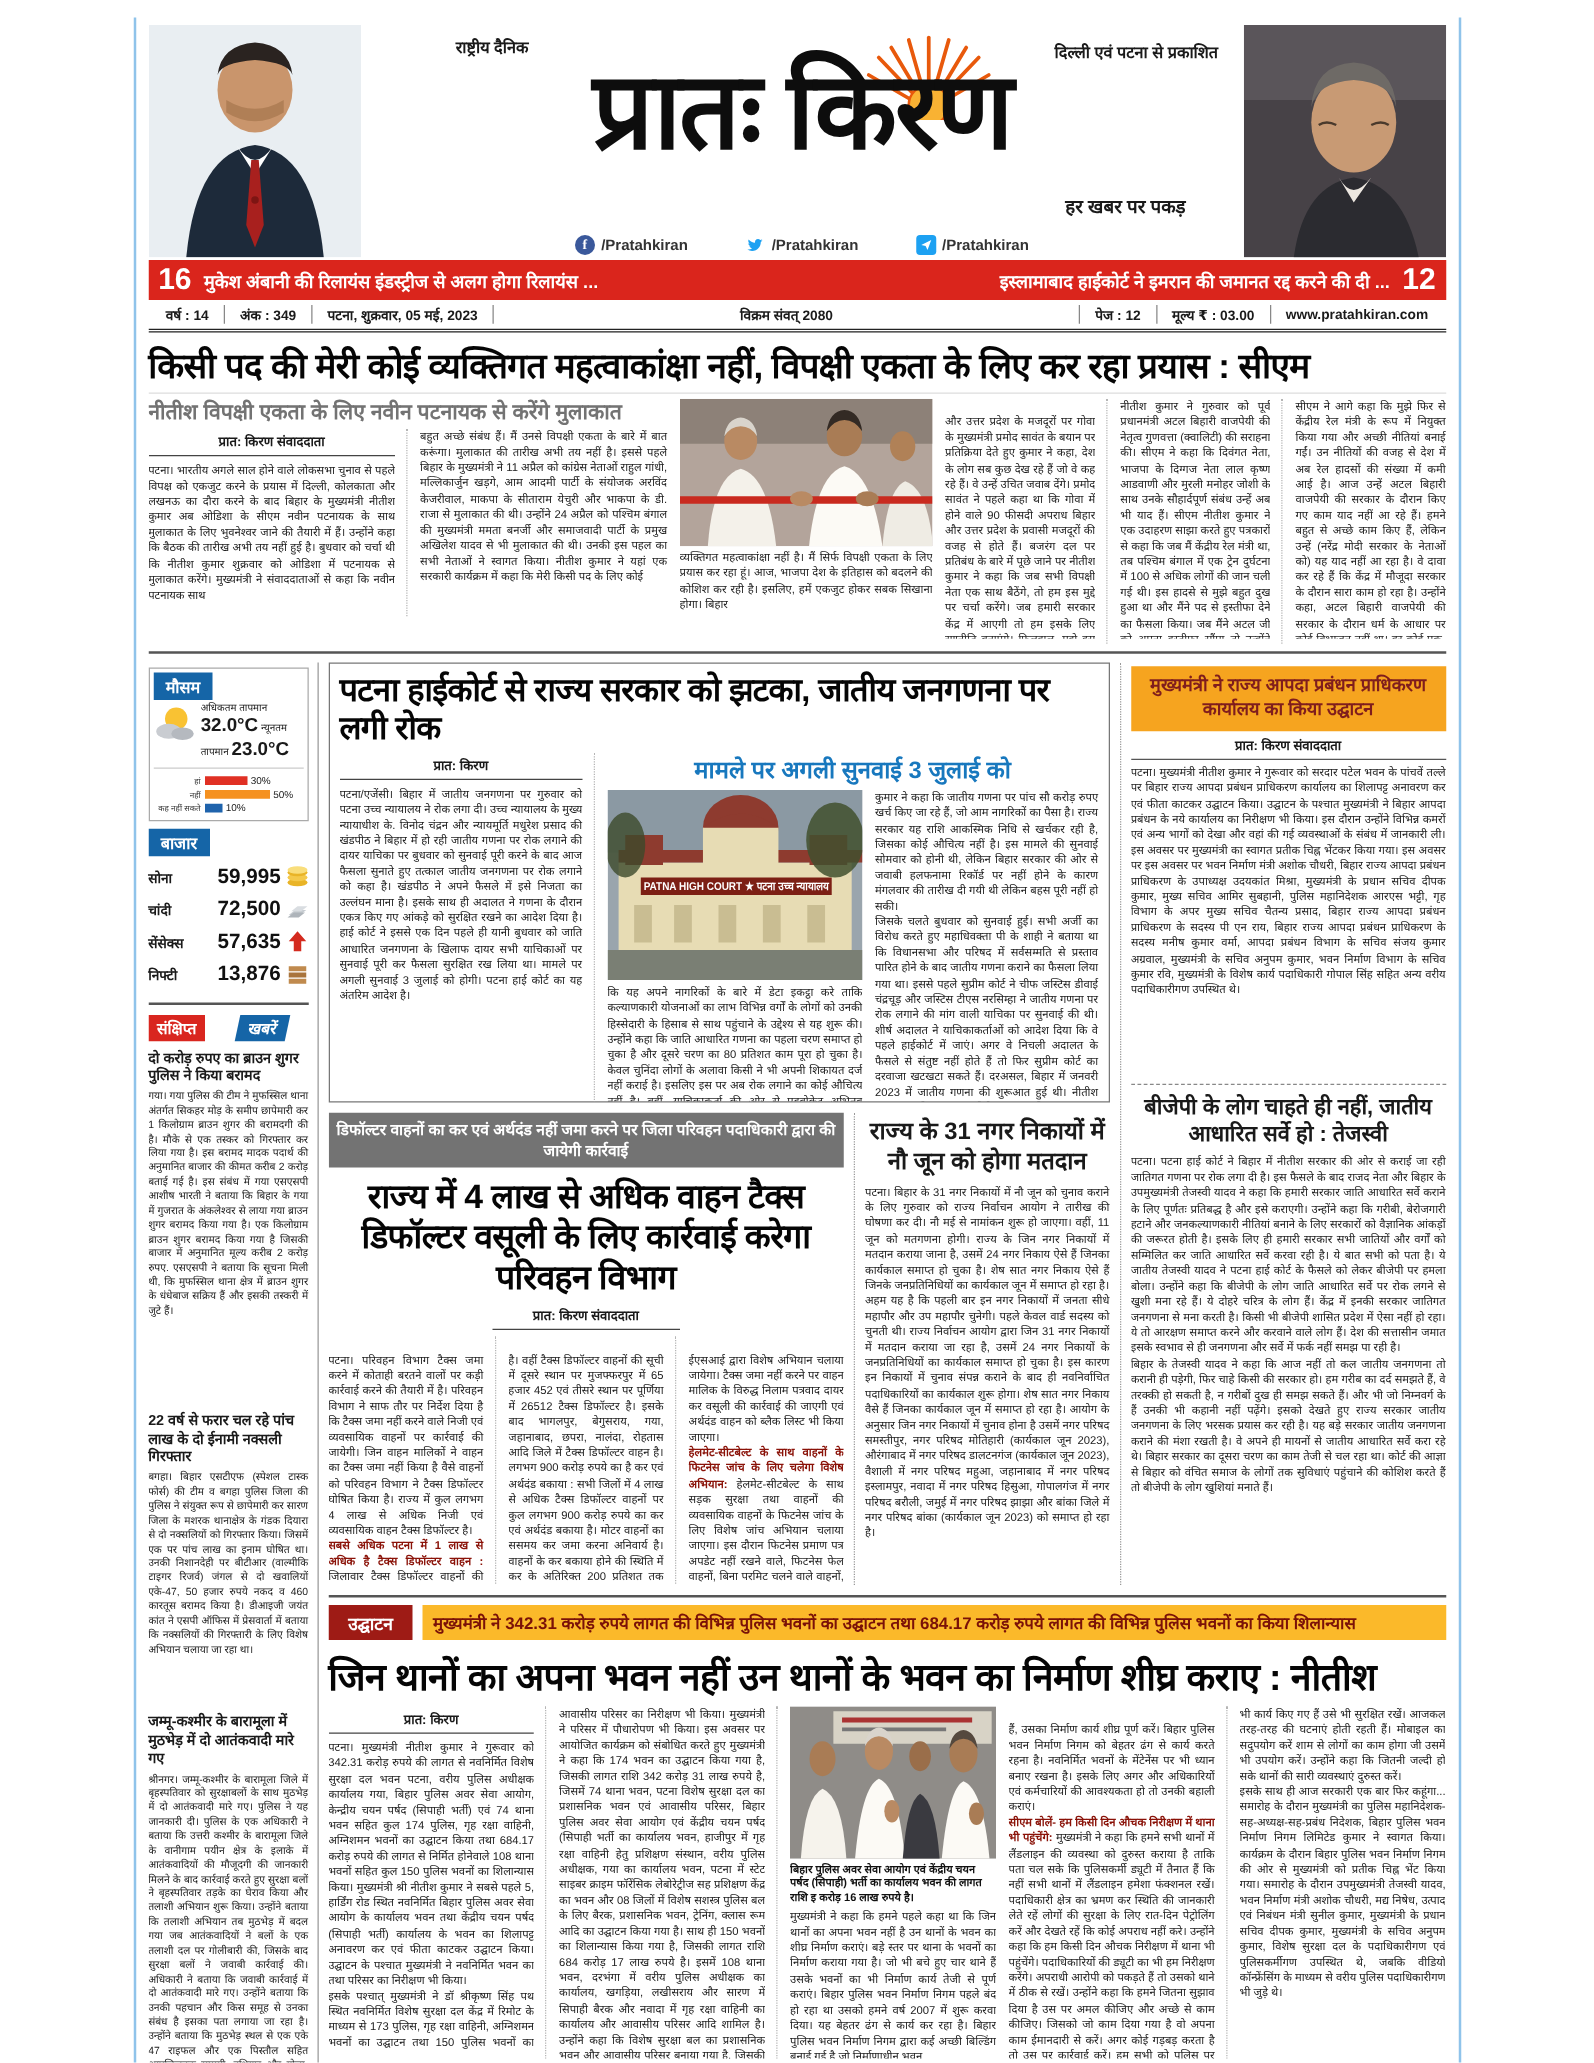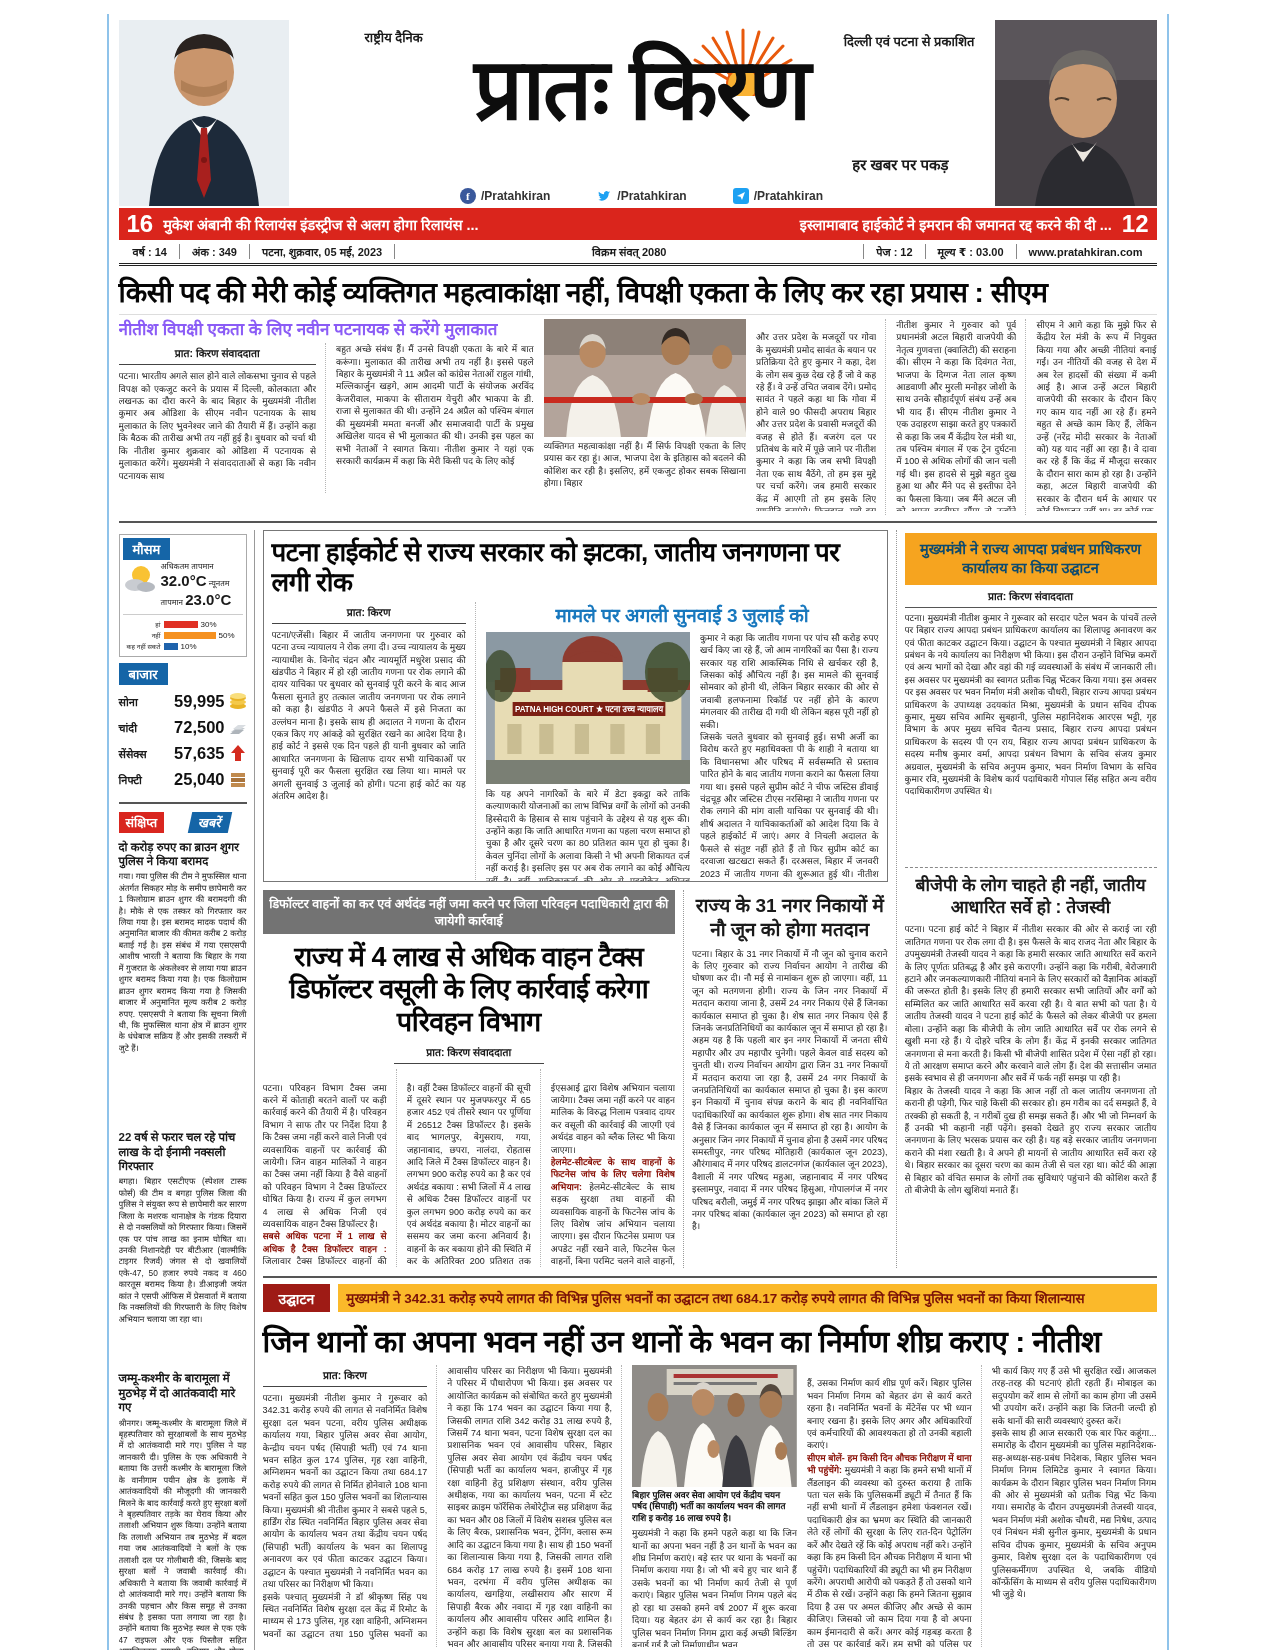--- a/index.html
+++ b/index.html
@@ -29,21 +29,21 @@
   .teaser .num{font-size:24px;font-weight:800;line-height:1;}
   .teaser .t-left{flex:1;font-size:14.5px;font-weight:bold;}
   .teaser .t-right{font-size:14.5px;font-weight:bold;text-align:right;}
   .dateline{display:flex;align-items:center;border-bottom:3px double #222;padding:4px 2px;gap:0;}
   .dateline span{font-size:11px;font-weight:bold;padding:0 12px;border-right:1px solid #888;}
   .dateline span:last-child{border-right:none;}
   
   .lead-headline{font-size:28px;font-weight:800;letter-spacing:-0.5px;padding:6px 0 4px 0;color:#050505;border-bottom:1px solid #ddd;}
   .lead-content{display:flex;gap:10px;height:196px;overflow:hidden;padding-top:4px;border-bottom:2px solid #555;padding-bottom:6px;}
   .lead-left{width:40%;flex:none;}
-  .lead-subhead{color:#8b5cf6;font-size:17px;font-weight:800;line-height:1.25;margin-bottom:3px;}
+  .lead-subhead{color:#737373;font-size:17px;font-weight:800;line-height:1.25;margin-bottom:3px;}
   .lead-left-cols{display:flex;gap:10px;height:150px;}
   .lead-col{flex:1;overflow:hidden;}
   .lead-photo-col{width:19.5%;flex:none;overflow:hidden;}
   .lead-tail{flex:1;overflow:hidden;}
   
   .body-row{display:flex;gap:8px;}
   .left-rail{width:128px;flex:none;border-right:1px solid #999;padding-right:7px;}
   .main-col{flex:1;min-width:0;}
   
   .wx-box{border:1px solid #aaa;padding:3px;margin-top:4px;}
@@ -76,21 +76,21 @@
   .census-box{border:1px solid #777;padding:7px 8px;height:352px;box-sizing:border-box;overflow:hidden;}
   .census-headline{font-size:26px;font-weight:800;letter-spacing:-0.5px;line-height:1.15;color:#050505;margin-bottom:4px;}
   .census-cols{display:flex;gap:10px;height:290px;overflow:hidden;}
   .census-c1{width:32%;flex:none;overflow:hidden;}
   .census-right{flex:1;min-width:0;}
   .census-subhead{color:#1878be;font-size:19px;font-weight:800;text-align:center;margin-bottom:4px;}
   .census-right-cols{display:flex;gap:10px;height:258px;overflow:hidden;}
   .census-c2{width:52%;flex:none;overflow:hidden;}
   .census-c3{flex:1;overflow:hidden;}
   
-  .orange-head{background:#f6a41f;color:#0c4a6e;font-size:14.5px;font-weight:800;text-align:center;line-height:1.3;padding:7px 6px;margin-top:3px;}
+  .orange-head{background:#f6a41f;color:#7f1d1d;font-size:14.5px;font-weight:800;text-align:center;line-height:1.3;padding:7px 6px;margin-top:3px;}
   .rr-byline{font-size:10.5px;font-weight:bold;text-align:center;padding:4px 0;border-bottom:1px solid #555;margin-bottom:4px;}
   .rr-txt{height:248px;overflow:hidden;}
   .bjp-head{font-size:17.5px;font-weight:800;text-align:center;line-height:1.25;border-top:1px dashed #888;padding-top:7px;margin-top:7px;}
   .bjp-txt{height:322px;overflow:hidden;margin-top:5px;}
   
   .mid-row{display:flex;gap:8px;margin-top:8px;height:378px;overflow:hidden;}
   .transport{width:66%;flex:none;}
   .red-strip{background:#737373;color:#fff;font-size:12.5px;font-weight:bold;text-align:center;padding:5px 4px;}
   .transport-headline{font-size:27px;font-weight:800;text-align:center;line-height:1.2;letter-spacing:-0.5px;padding:7px 2px 4px 2px;color:#050505;}
   .transport-cols{display:flex;gap:10px;height:252px;overflow:hidden;}
@@ -317,21 +317,21 @@
           <span class="mkt-name">सेंसेक्स</span>
           <span class="mkt-val">57,635</span>
           <span class="mkt-ic">
               <svg width="18" height="18" viewBox="0 0 18 18">
                 <path d="M9 1 L16 9 L12 9 L12 17 L6 17 L6 9 L2 9Z" fill="#d42b1f"></path>
               </svg>
             </span>
         </div>
         <div class="mkt-row">
           <span class="mkt-name">निफ्टी</span>
-          <span class="mkt-val">25,040</span>
+          <span class="mkt-val">13,876</span>
           <span class="mkt-ic">
               <svg width="18" height="18" viewBox="0 0 18 18">
                 <rect x="2" y="3" width="14" height="4" fill="#c08a4e"></rect>
                 <rect x="2" y="8" width="14" height="4" fill="#a9743c"></rect>
                 <rect x="2" y="13" width="14" height="4" fill="#c08a4e"></rect>
               </svg>
             </span>
         </div>
       </div>
 

